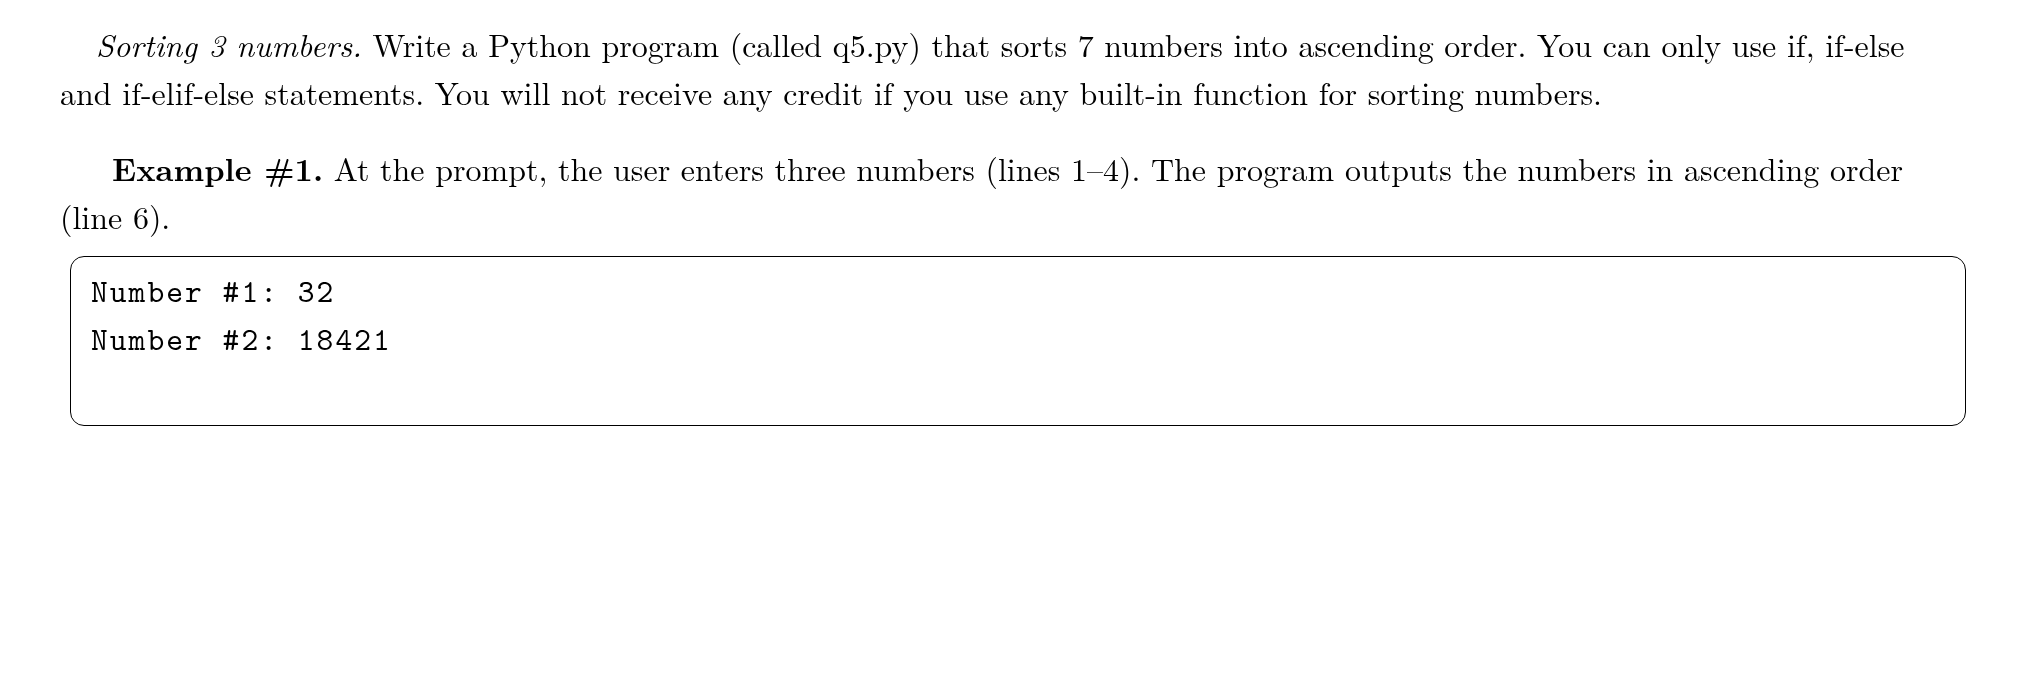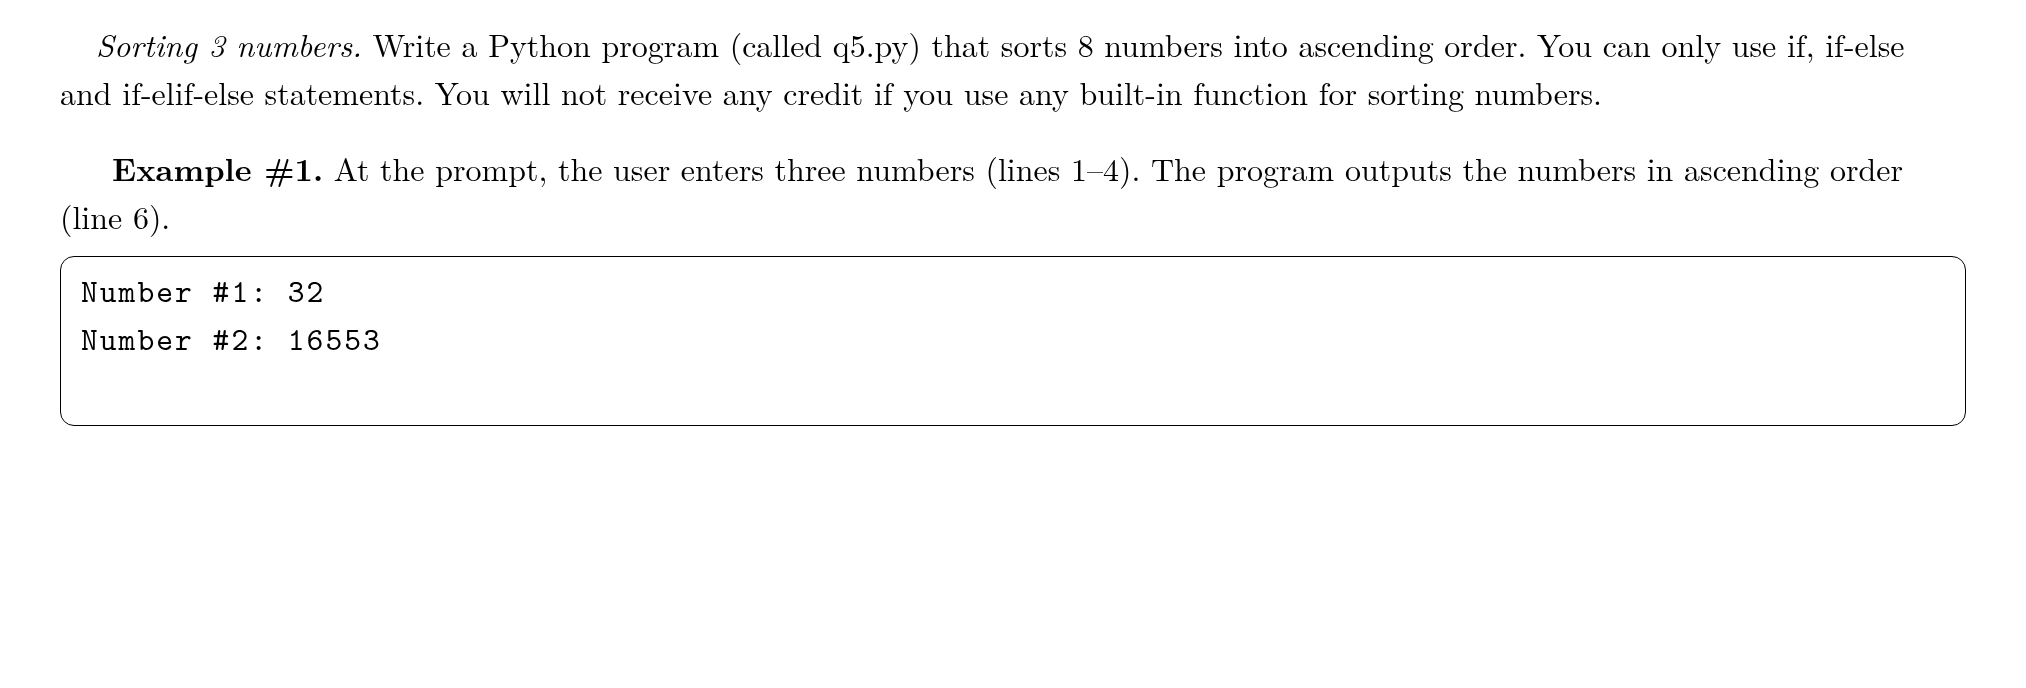--- a/index.html
+++ b/index.html
@@ -30,37 +30,38 @@
       font-weight: bold;
       margin-left: 52px;
     }
     .code-block {
       font-family: 'Latin Modern Mono', 'Courier New', monospace;
       border: 1.5px solid #000;
       border-radius: 14px;
       padding: 10px 20px 14px 20px;
       margin-top: 14px;
       letter-spacing: 2px;
+      margin-left: 10px;
     }
     .code-line {
       white-space: pre;
       line-height: 1.5;
     }
     .code-blank {
       height: 1.5em;
     }
   </style>
 </head>
 <body>
 
 <div class="problem-text">
-  <span class="problem-title">Sorting 3 numbers.</span><span>  Write a Python program (called q5.py) that sorts 8 numbers into ascending order. You can only use if, if-else and if-elif-else statements. You will not receive any credit if you use any built-in function for sorting numbers.</span>
+  <span class="problem-title">Sorting 3 numbers.</span><span>  Write a Python program (called q5.py) that sorts 7 numbers into ascending order. You can only use if, if-else and if-elif-else statements. You will not receive any credit if you use any built-in function for sorting numbers.</span>
 </div>
 
 <div class="example-section">
   <span class="example-label">Example #1.</span><span>  At the prompt, the user enters three numbers (lines 1–4). The program outputs the numbers in ascending order (line 6).</span>
 </div>
 
 <div class="code-block">
   <div class="code-line">Number #1: 32</div>
-  <div class="code-line">Number #2: 16553</div>
+  <div class="code-line">Number #2: 18421</div>
   <div class="code-blank"></div>
 </div>
 
 </body></html>

